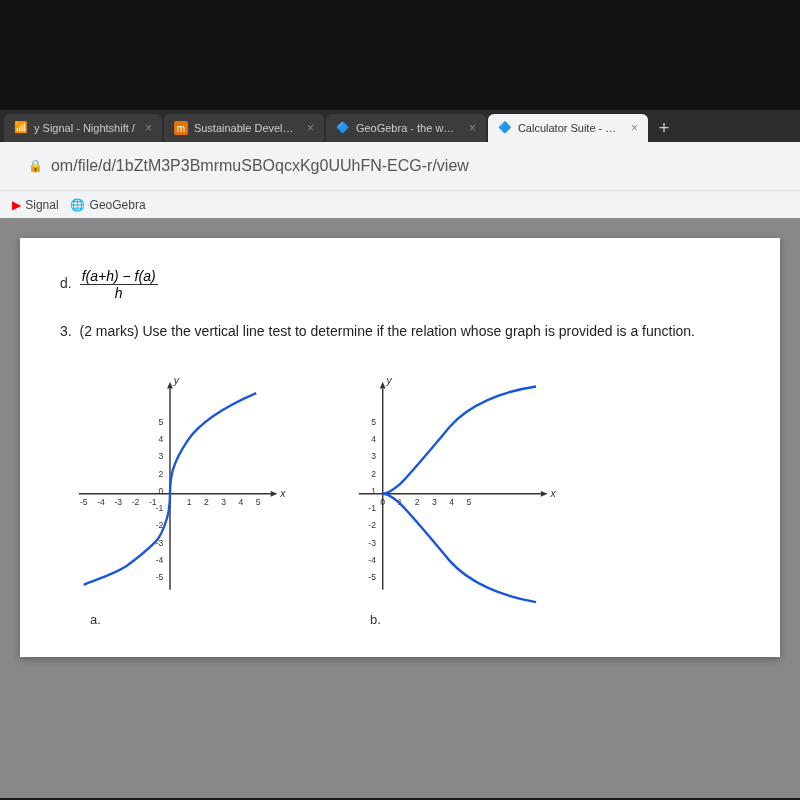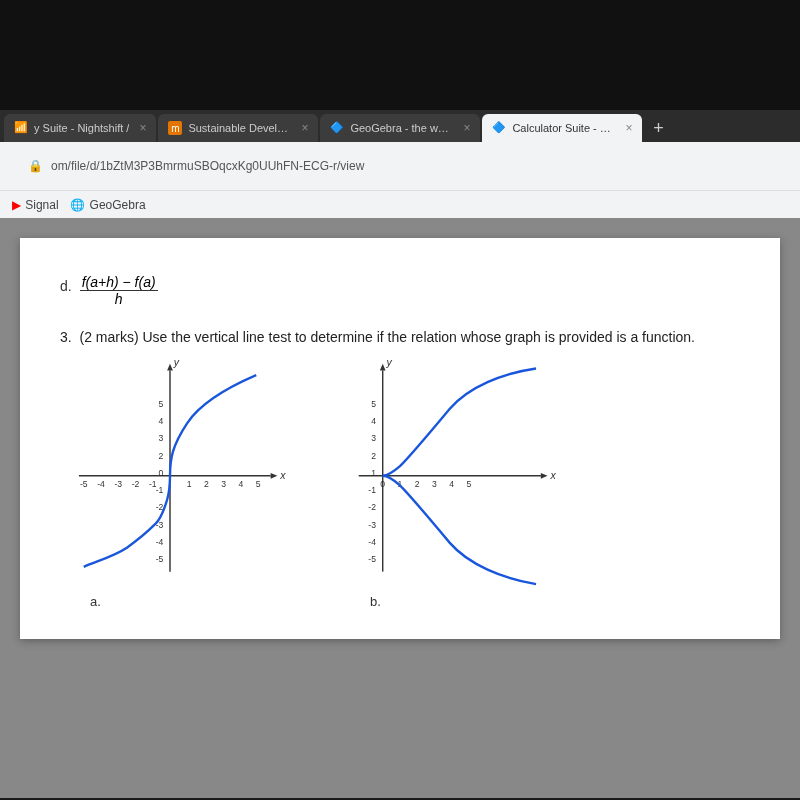--- a/index.html
+++ b/index.html
@@ -89,21 +89,21 @@
       align-items: center;
       background: #f1f3f4;
       margin: 4px 8px;
       border-radius: 20px;
       padding: 4px 12px;
       height: 32px;
       gap: 8px;
     }
 
     .address-text {
-      font-size: 12px;
+      font-size: 16px;
       color: #555;
       flex: 1;
     }
 
     
     .bookmarks-bar {
       background: #f1f3f4;
       display: flex;
       align-items: center;
       padding: 2px 12px;
@@ -194,21 +194,21 @@
 
     .formula-label {
       font-size: 14px;
       color: #333;
       margin-bottom: 4px;
     }
 
     .question-text {
       font-size: 14px;
       color: #222;
-      margin-bottom: 8px;
+      margin-bottom: 32px;
       line-height: 1.5;
     }
 
     .graphs-container {
       display: flex;
       gap: 60px;
       justify-content: flex-start;
       align-items: flex-start;
     }
 
@@ -260,21 +260,21 @@
 </head>
 <body>
 
 <div class="top-bezel"></div>
 
 <div class="browser-chrome">
 
   <div class="tab-bar">
     <div class="tab">
       <span class="tab-favicon">📶</span>
-      <span class="tab-label">y Suite - Nightshift /</span>
+      <span class="tab-label">y Signal - Nightshift /</span>
       <span class="tab-close">×</span>
     </div>
     <div class="tab">
       <span class="tab-favicon" style="background:#e37400;color:white;font-size:10px;display:flex;align-items:center;justify-content:center;border-radius:2px;">m</span>
       <span class="tab-label">Sustainable Development</span>
       <span class="tab-close">×</span>
     </div>
     <div class="tab">
       <span class="tab-favicon">🔷</span>
       <span class="tab-label">GeoGebra - the world's fa</span>
@@ -309,21 +309,21 @@
 
 <div class="main-content">
 
 
   <div class="pdf-content">
     <div class="pdf-page">
 
       <div class="formula-area">
         <div style="display:flex; align-items:center; gap:8px;">
           <span class="formula-label">d.</span>
-          <span style="display:inline-flex; flex-direction:column; align-items:center; font-style:italic; font-size:14px;margin-top:6px;">
+          <span style="display:inline-flex; flex-direction:column; align-items:center; font-style:italic; font-size:14px;">
             <span style="border-bottom:1px solid #333; padding:0 2px;">f(a+h) − f(a)</span>
             <span style="padding:0 2px;">h</span>
           </span>
         </div>
       </div>
 
       <div class="question-text">
         <span>3.</span>
         &nbsp;<span>(2 marks) Use the vertical line test to determine if the relation whose graph is provided is a function.</span>
       </div>

